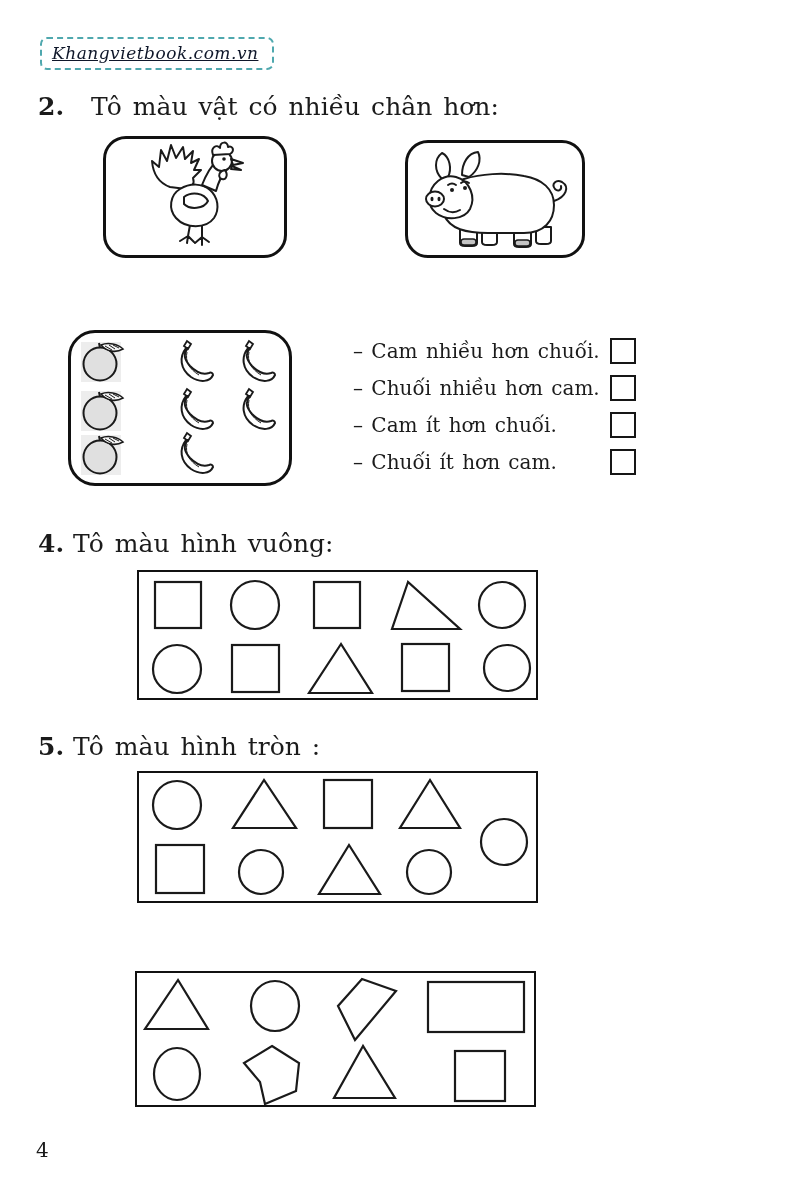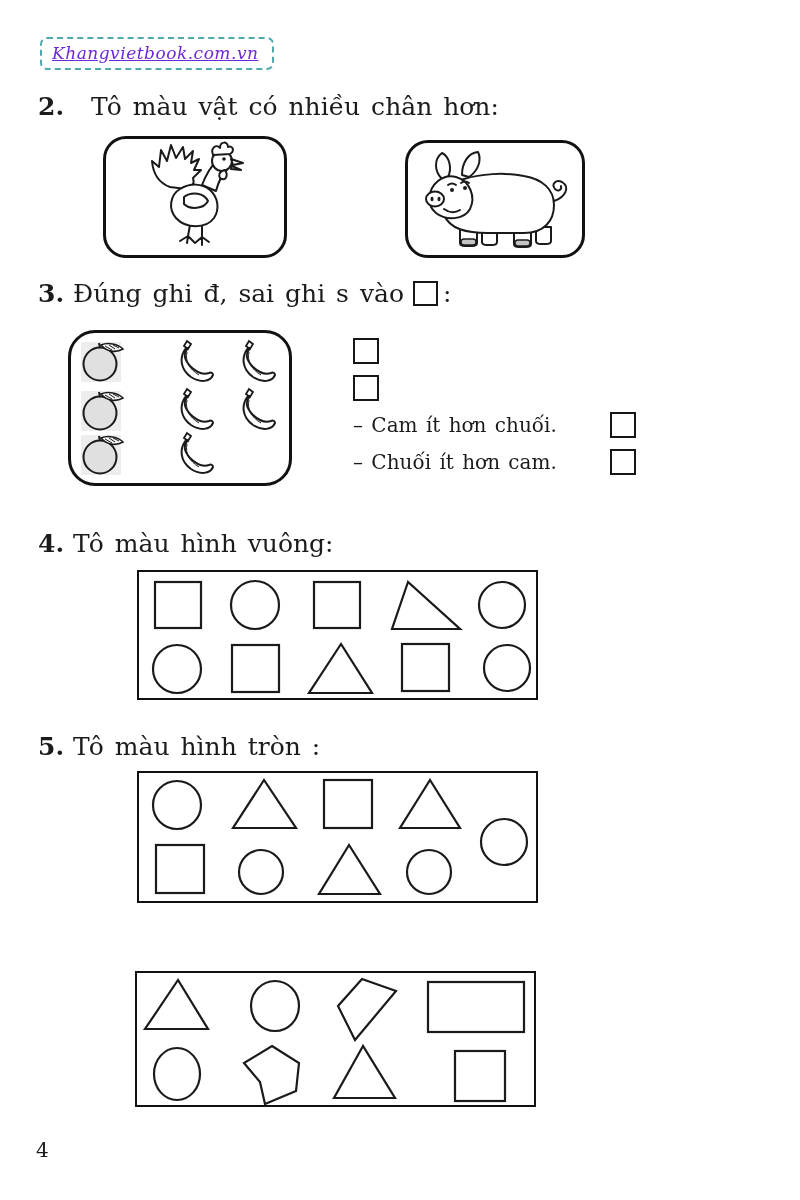--- a/index.html
+++ b/index.html
@@ -8,21 +8,21 @@
     font-family:"DejaVu Serif","Liberation Serif",serif; color:#1b1b1b;
     overflow:hidden;
   }
   
   .watermark{
     position:absolute; left:40px; top:37px;
     border:2px dashed #4fa8ae; border-radius:7px;
     padding:4px 14px 5px 10px;
   }
   .watermark span{
-    font-style:italic; font-size:17px; text-decoration:underline; color:#6d28d9;
+    font-style:italic; font-size:17px; text-decoration:underline; color:#0f172a;
     letter-spacing:0.5px;
   }
   
   .heading{position:absolute; left:38px; font-size:25px; word-spacing:3px; white-space:nowrap;}
   .heading .num{font-weight:700;}
   .h2{top:92px;} .h2 .num{margin-right:27px;}
   .h3{top:279px;} .h4{top:529px;text-align:right;} .h5{top:732px;} .h6{top:932px;}
   .h3 .num,.h4 .num,.h5 .num,.h6 .num{margin-right:9px;}
   .inline-square{
     display:inline-block; width:21px; height:21px; border:2px solid #161616;
@@ -117,23 +117,20 @@
       <ellipse cx="31" cy="56" rx="1.5" ry="2.2" fill="#1a1a1a"></ellipse>
 
       <circle cx="44" cy="47" r="2" fill="#1a1a1a"></circle>
       <circle cx="57" cy="45" r="2" fill="#1a1a1a"></circle>
       <path class="ink" d="M40,42 Q44,39 48,42 M53,40 Q57,37 61,40" stroke-width="1.4"></path>
 
       <path class="ink" d="M36,66 Q44,72 52,67" stroke-width="1.6"></path>
     </svg>
   </div>
 
-  <div class="heading h3">
-    <span class="num">3.</span><span>Đúng ghi đ, sai ghi s vào</span><span class="inline-square"></span><span>:</span>
-  </div>
 
   <div class="fruit-box">
     <svg viewBox="0 0 218 150">
       <defs>
         <symbol id="sym-orange" viewBox="0 0 44 44">
           <rect x="0" y="3" width="40" height="40" fill="#ededed"></rect>
           <circle cx="19" cy="25" r="16.5" fill="#e0e0e0" stroke="#1a1a1a" stroke-width="2"></circle>
           <path d="M19,9 L18,4" stroke="#1a1a1a" stroke-width="2" fill="none"></path>
           <path d="M20,6 C27,3 37,5 42,10 C35,14 26,13 20,6 Z" fill="#f4f4f4" stroke="#1a1a1a" stroke-width="1.6"></path>
           <path d="M24,7 L31,11 M28,6 L34,10 M32,6 L38,9" stroke="#1a1a1a" stroke-width="1"></path>
@@ -150,23 +147,25 @@
         <use x="98" y="6" width="46" height="46" href="#sym-banana" xlink:href="#sym-banana"></use>
         <use x="160" y="6" width="46" height="46" href="#sym-banana" xlink:href="#sym-banana"></use>
         <use x="98" y="54" width="46" height="46" href="#sym-banana" xlink:href="#sym-banana"></use>
         <use x="160" y="54" width="46" height="46" href="#sym-banana" xlink:href="#sym-banana"></use>
         <use x="98" y="98" width="46" height="46" href="#sym-banana" xlink:href="#sym-banana"></use>
       </svg>
   </div>
 
   <div class="statements">
     <div class="stmt">
-      <span class="checkbox"></span>
-    </div>
-    <div class="stmt">
+      <span class="stmt-text">– Cam nhiều hơn chuối.</span>
+      <span class="checkbox"></span>
+    </div>
+    <div class="stmt">
+      <span class="stmt-text">– Chuối nhiều hơn cam.</span>
       <span class="checkbox"></span>
     </div>
     <div class="stmt">
       <span class="stmt-text">– Cam ít hơn chuối.</span>
       <span class="checkbox"></span>
     </div>
     <div class="stmt">
       <span class="stmt-text">– Chuối ít hơn cam.</span>
       <span class="checkbox"></span>
     </div>

